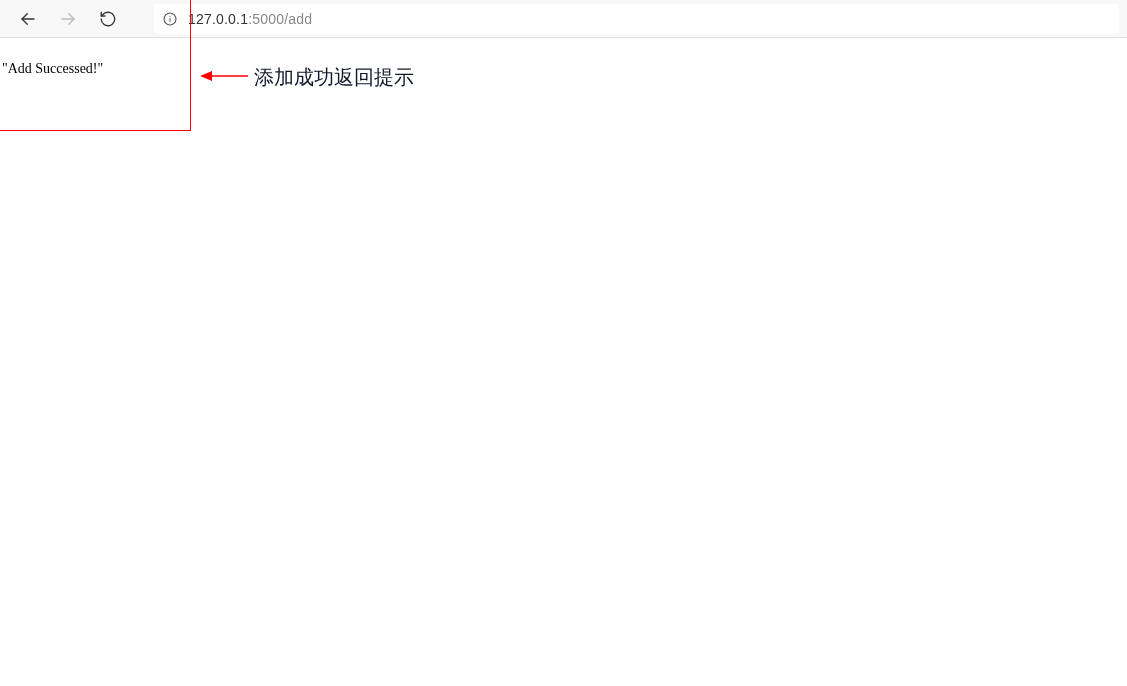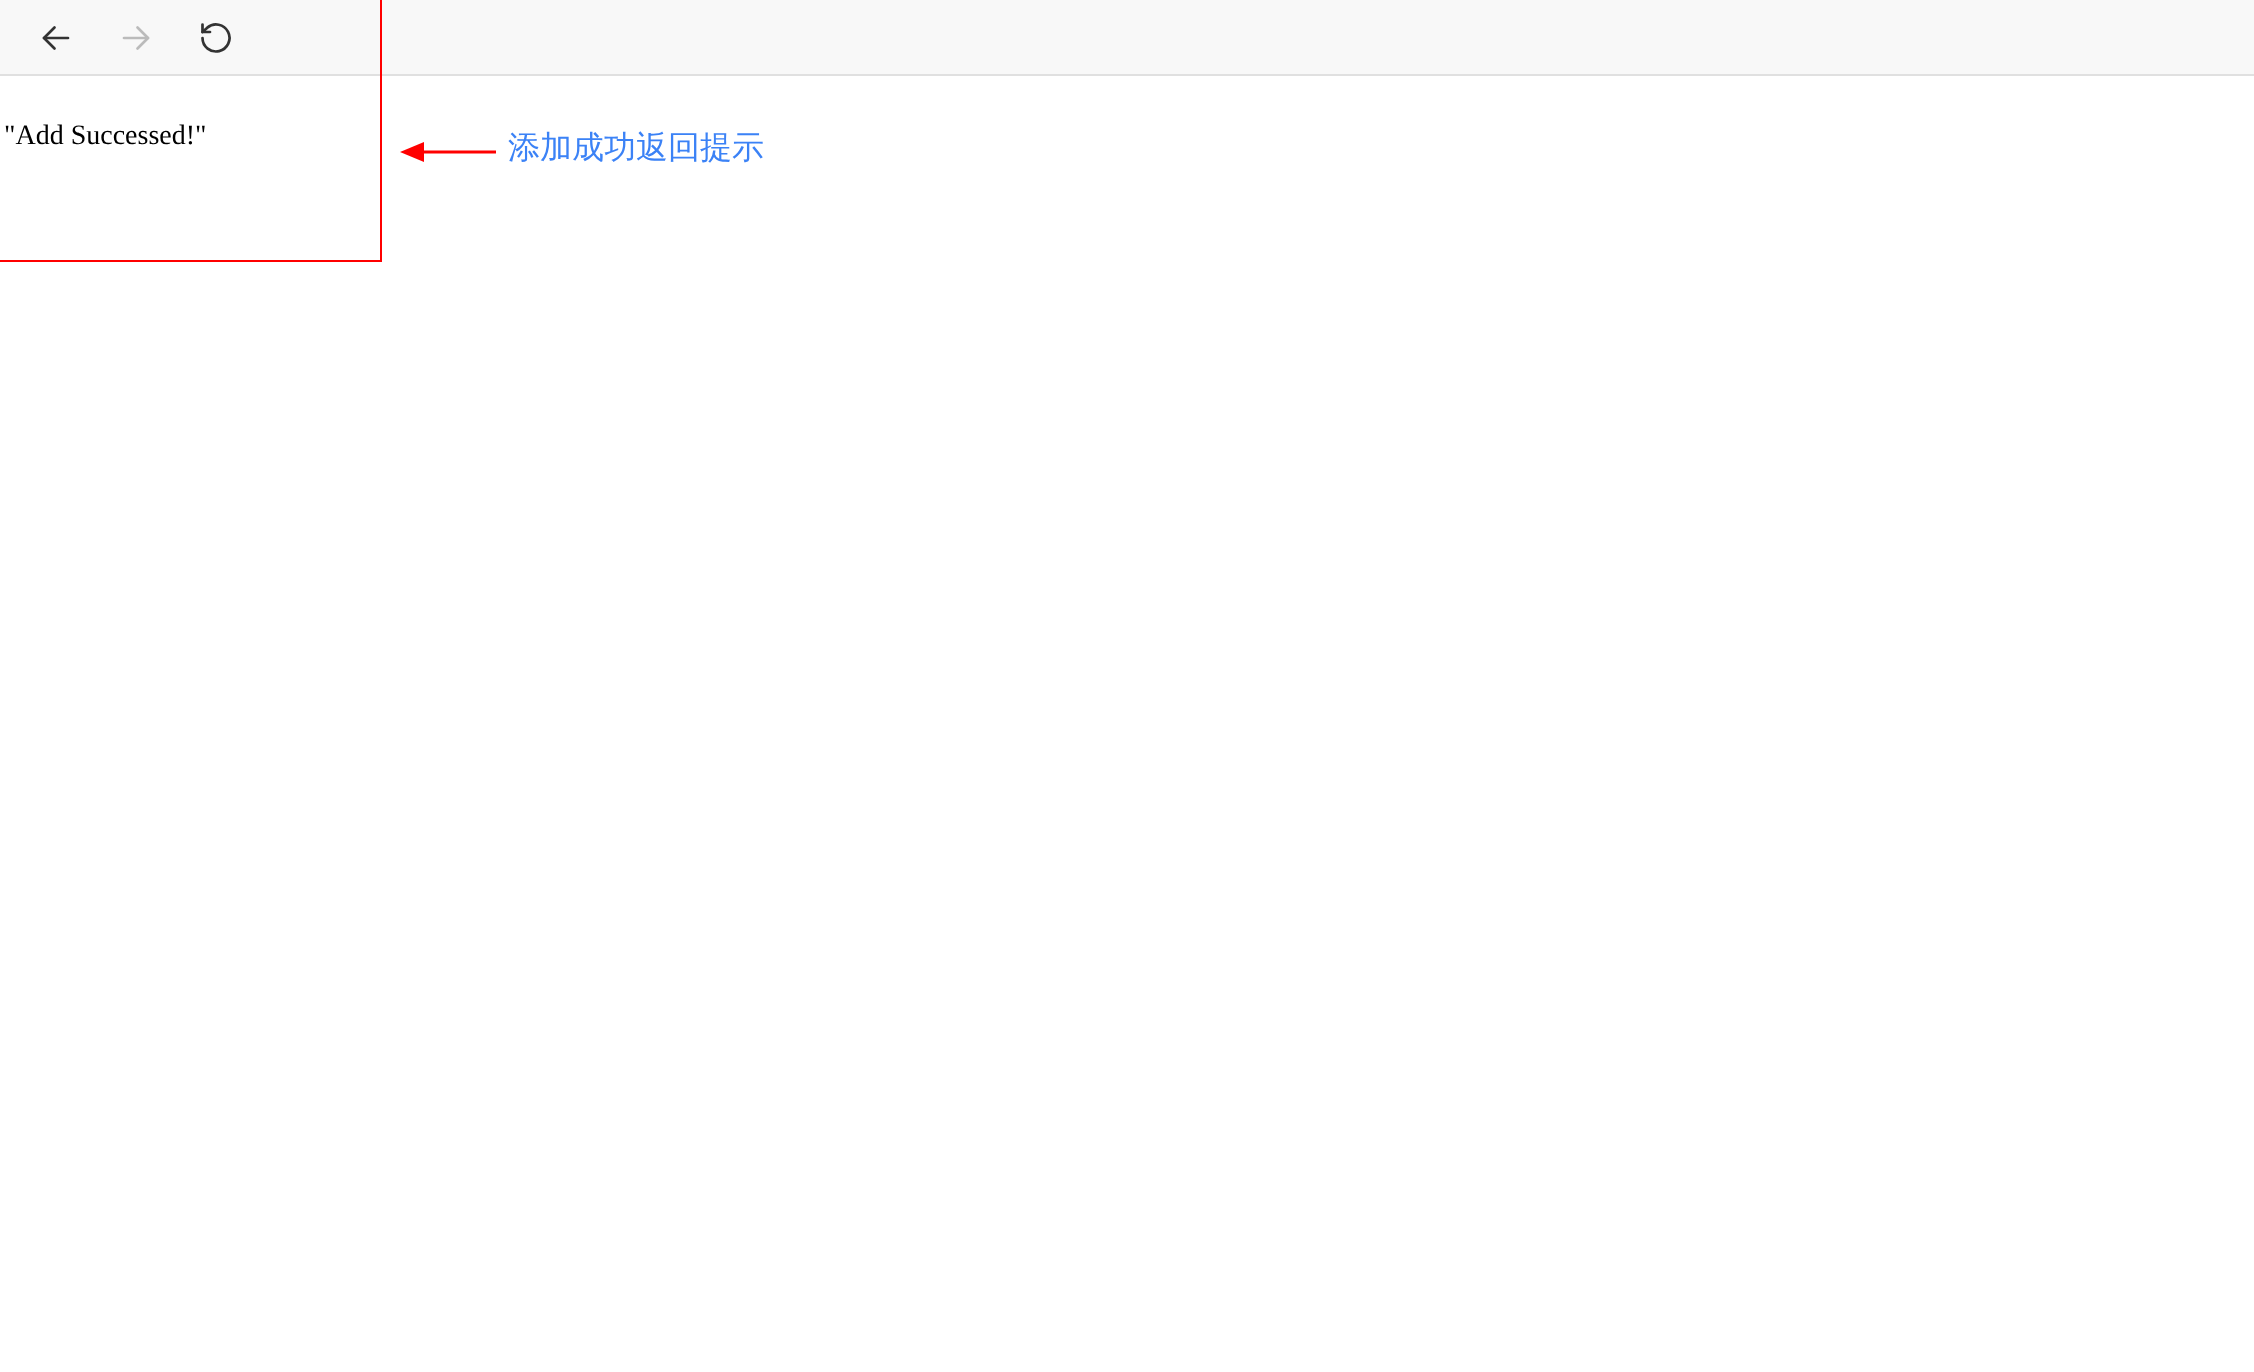--- a/index.html
+++ b/index.html
@@ -91,22 +91,22 @@
       position: absolute;
       top: 28px;
       left: 200px;
       pointer-events: none;
     }
     .annotation-label {
       position: absolute;
       top: 26px;
       left: 254px;
       font-family: Liberation Sans, sans-serif;
-      font-size: 16px;
-      color: #3b82f6;
+      font-size: 20px;
+      color: #0f172a;
       pointer-events: none;
     }
   </style>
 </head>
 <body>
 
 <div class="browser-toolbar">
   <div class="nav-buttons">
     <div class="nav-btn">
       <svg width="18" height="18" viewBox="0 0 24 24" fill="none" stroke="currentColor" stroke-width="1.8" stroke-linecap="round" stroke-linejoin="round">
@@ -120,20 +120,32 @@
           <polyline points="13 5 20 12 13 19"></polyline>
         </svg>
     </div>
     <div class="nav-btn">
       <svg width="18" height="18" viewBox="0 0 24 24" fill="none" stroke="currentColor" stroke-width="1.8" stroke-linecap="round" stroke-linejoin="round">
           <path d="M3 12a9 9 0 1 0 3.2-6.9L3 8"></path>
           <polyline points="3 3 3 8 8 8"></polyline>
         </svg>
     </div>
   </div>
+  <div class="address-area">
+    <div class="info-icon-wrap">
+      <svg width="16" height="16" viewBox="0 0 24 24" fill="none" stroke="currentColor" stroke-width="1.6">
+          <circle cx="12" cy="12" r="9"></circle>
+          <line x1="12" y1="11" x2="12" y2="16"></line>
+          <circle cx="12" cy="8" r="0.9" fill="currentColor" stroke="none"></circle>
+        </svg>
+    </div>
+    <div class="url-text">
+      <span class="url-host">127.0.0.1</span><span>:5000/add</span>
+    </div>
+  </div>
 </div>
 
 <div class="page-content">
   <div class="response-text">"Add Successed!"</div>
 
   <div class="annotation-box"></div>
 
   <svg class="annotation-arrow" width="50" height="20" viewBox="0 0 50 20">
     <line x1="48" y1="10" x2="6" y2="10" stroke="#ff0000" stroke-width="1.6"></line>
     <polygon points="0,10 12,5 12,15" fill="#ff0000"></polygon>

